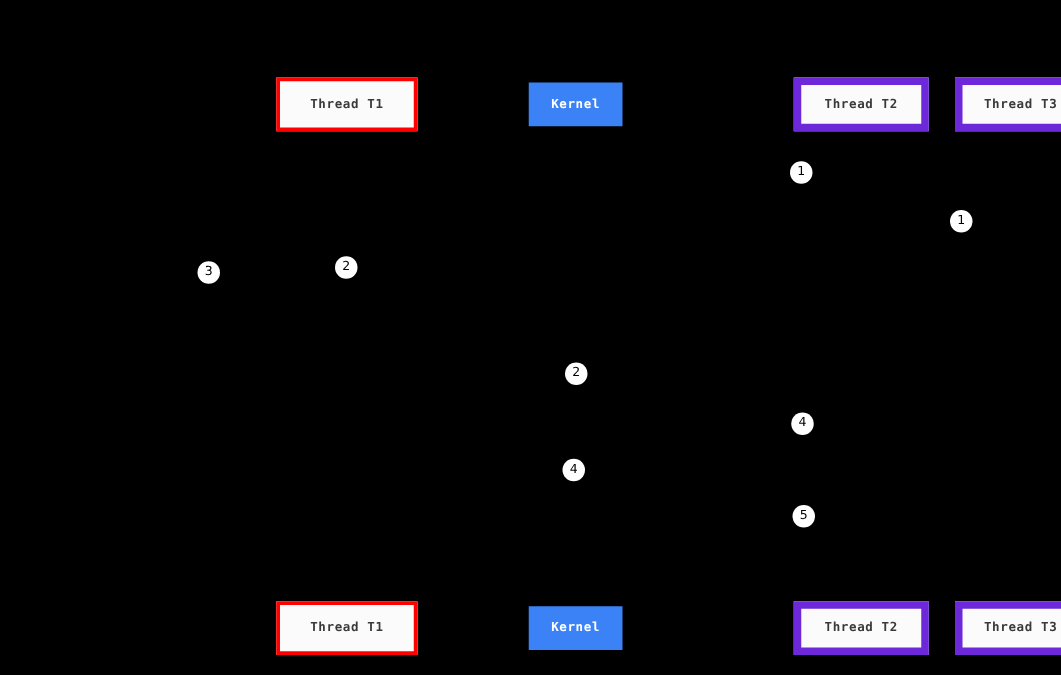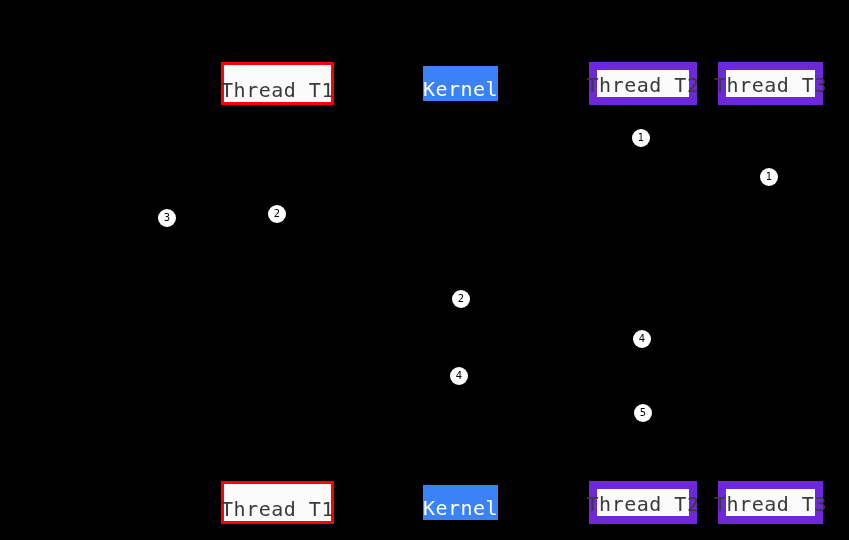--- a/index.html
+++ b/index.html
@@ -29,33 +29,35 @@
     position: absolute;
     height: 1px;
     background: #000000;
   }
 
   
   .participant {
     position: absolute;
     box-sizing: border-box;
     display: flex;
-    align-items: flex-end;
+    align-items: center;
     justify-content: center;
     background: #fbfbfb;
     color: #3a3a3a;
-    font-size: 20px;
+    font-size: 10px;
     letter-spacing: 0.5px;
     white-space: nowrap;
+    font-weight: bold;
   }
   .participant.red {
     border: 3px solid #ff0000;
   }
   .participant.blue {
-    border: 8px solid #6d28d9;
+    border: 6px solid #6d28d9;
+    margin-left: 46px;
   }
   .participant.filled {
     background: #3b82f6;
     color: #ffffff;
     border: 0;
   }
 
   
   .marker {
     position: absolute;

